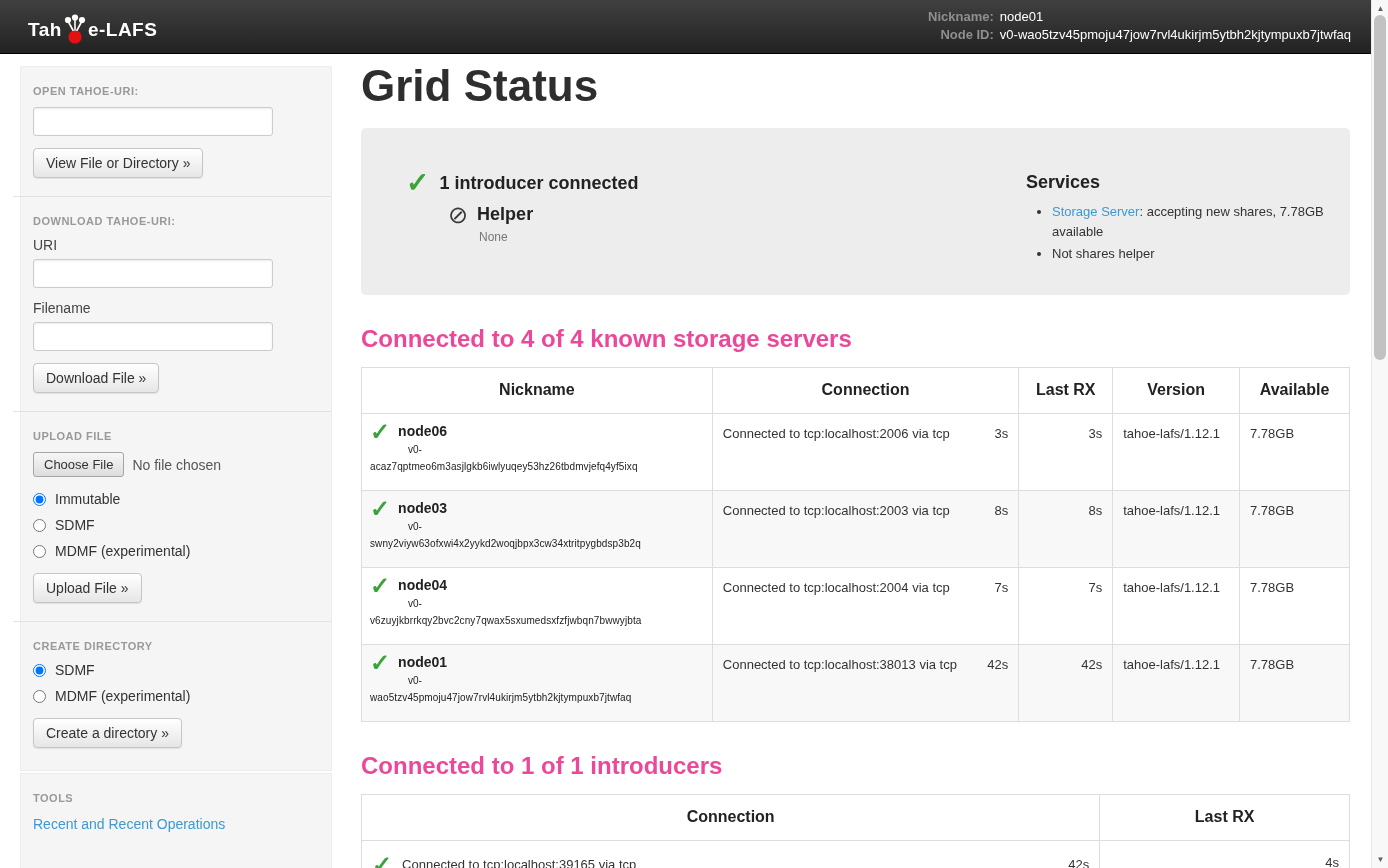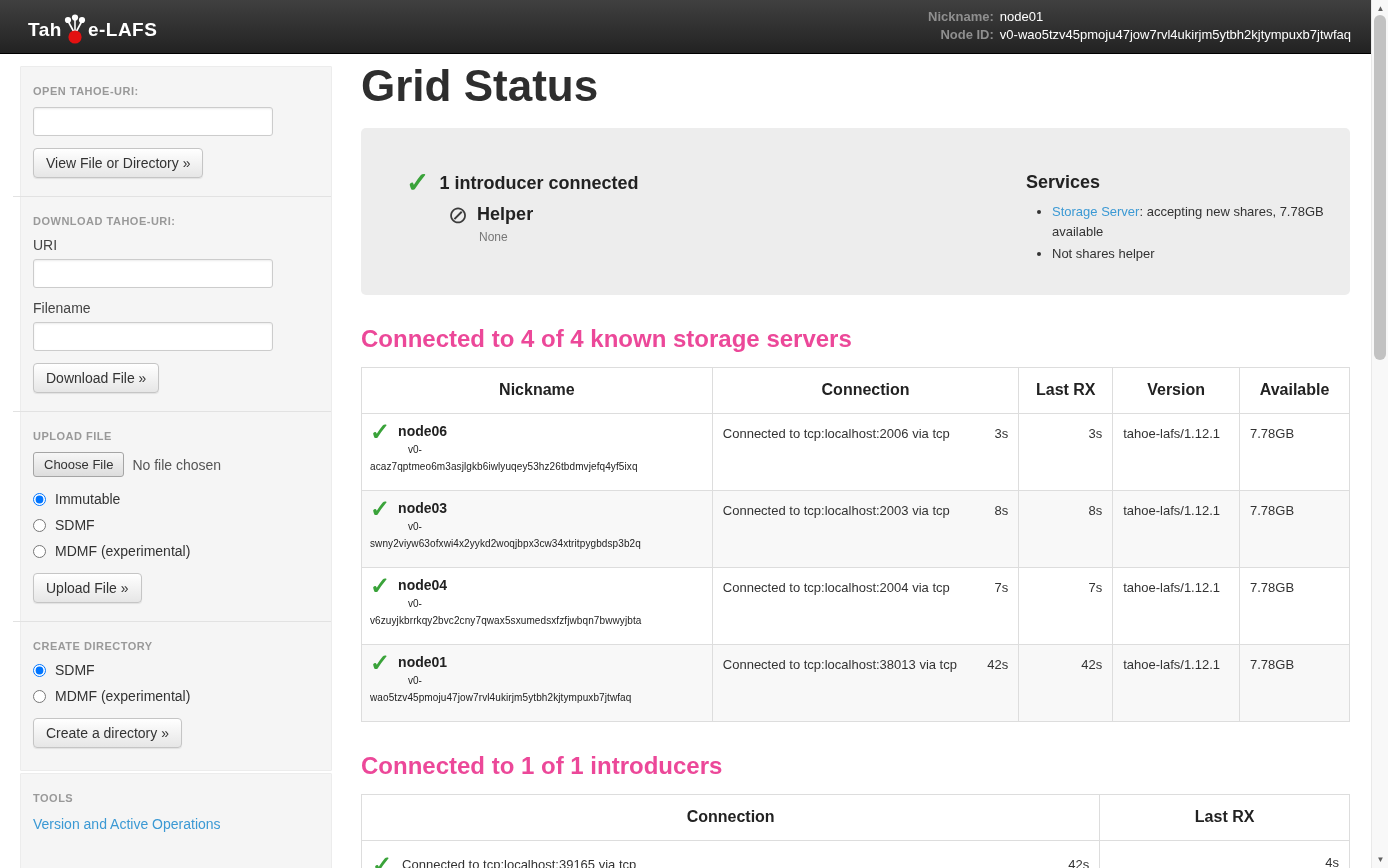--- a/index.html
+++ b/index.html
@@ -178,21 +178,21 @@
           <input type="radio" name="dir-format" style="">
           <span>MDMF (experimental)</span>
         </label>
       </div>
     <button class="btn" style="margin-top:4px;">Create a directory »</button>
   </div>
 
   <div class="side-box" style="height:120px;">
     <div class="section-label">TOOLS</div>
     <div>
-        <a class="tools-link">Version and Active Operations</a>
+        <a class="tools-link">Recent and Recent Operations</a>
       </div>
   </div>
 </div>
 
 <div class="main">
   <h1 class="page-title">Grid Status</h1>
 
   <div class="well">
     <div class="status-left">
       <div class="status-row-1">

